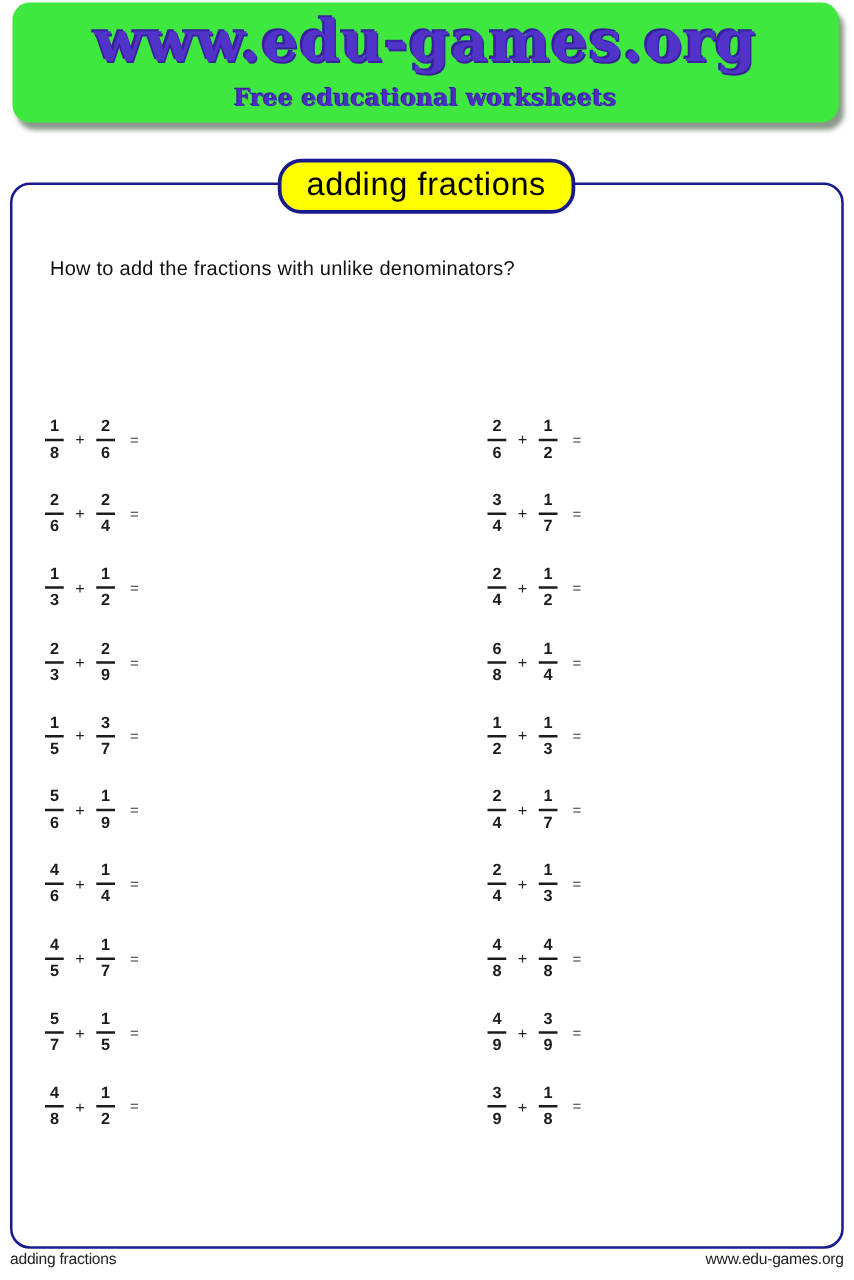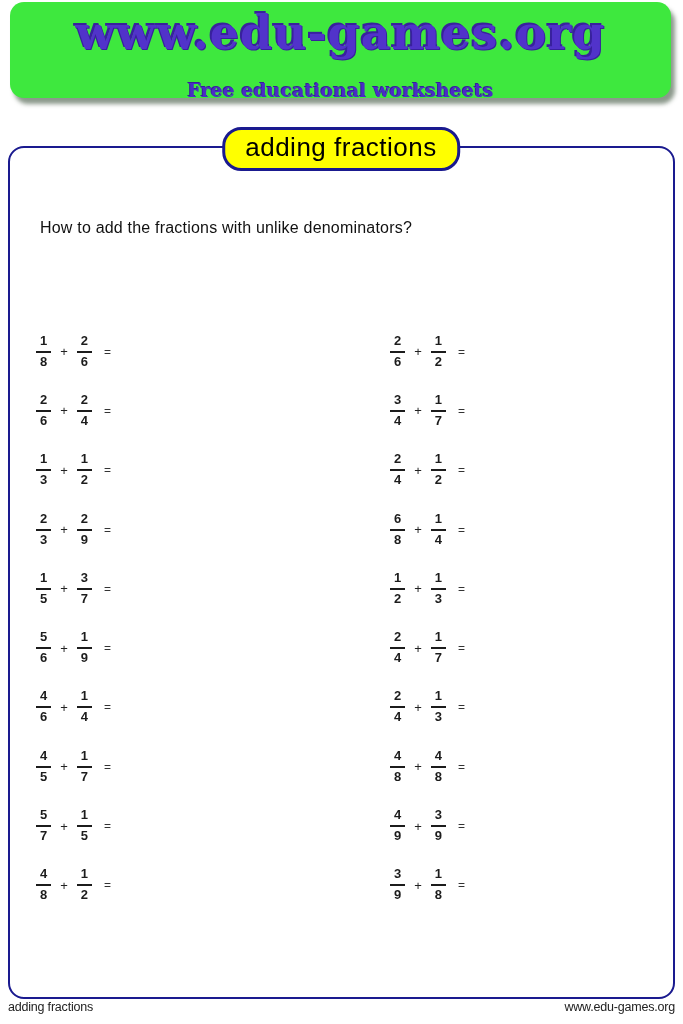--- a/index.html
+++ b/index.html
@@ -15,21 +15,21 @@
     box-shadow:4px 6px 4px rgba(45,70,45,.55);
     text-align:center;
   }
   .banner-title{
     margin:0;padding-top:6px;
     font-family:"DejaVu Serif","Liberation Serif",serif;
     font-weight:bold;font-size:46px;line-height:50px;letter-spacing:1px;
     color:#5133ca;text-shadow:-2px -2px 0 #38219d,1px 1px 0 #38219d;
   }
   .banner-subtitle{
-    margin:16px;padding-top:5px;
+    margin:5px;padding-top:5px;
     font-family:"DejaVu Serif","Liberation Serif",serif;
     font-weight:bold;font-size:19px;color:#4a2dc4;
     text-shadow:-1px -1px 0 #35209a;
   }
 
   
   .sheet{
     position:absolute;left:8px;top:146px;width:663px;height:849px;
     border:2px solid #1a1a8f;border-radius:16px;background:#ffffff;
   }
@@ -37,21 +37,21 @@
     position:absolute;left:341px;top:127px;transform:translateX(-50%);
     background:#ffff00;border:3px solid #1a1a8f;border-radius:19px;
     padding:2px 20px 5px;white-space:nowrap;
     font-size:26px;font-weight:normal;color:#000;letter-spacing:.5px;
     z-index:2;
   }
 
   
   .instructions{position:absolute;left:40px;top:205px;width:612px;}
   .instructions p{
-    margin:12px 0 17px 0;font-size:16px;line-height:22px;letter-spacing:.2px;color:#111;
+    margin:0 0 17px 0;font-size:16px;line-height:22px;letter-spacing:.2px;color:#111;
   }
 
   
   .problems-col{position:absolute;top:322px;}
   .col-left{left:36px;}
   .col-right{left:390px;}
   .prob-row{height:59.3px;display:flex;align-items:center;}
   .frac{
     display:inline-block;text-align:center;
     font-size:13px;font-weight:bold;line-height:1.15;color:#1c1c1c;

